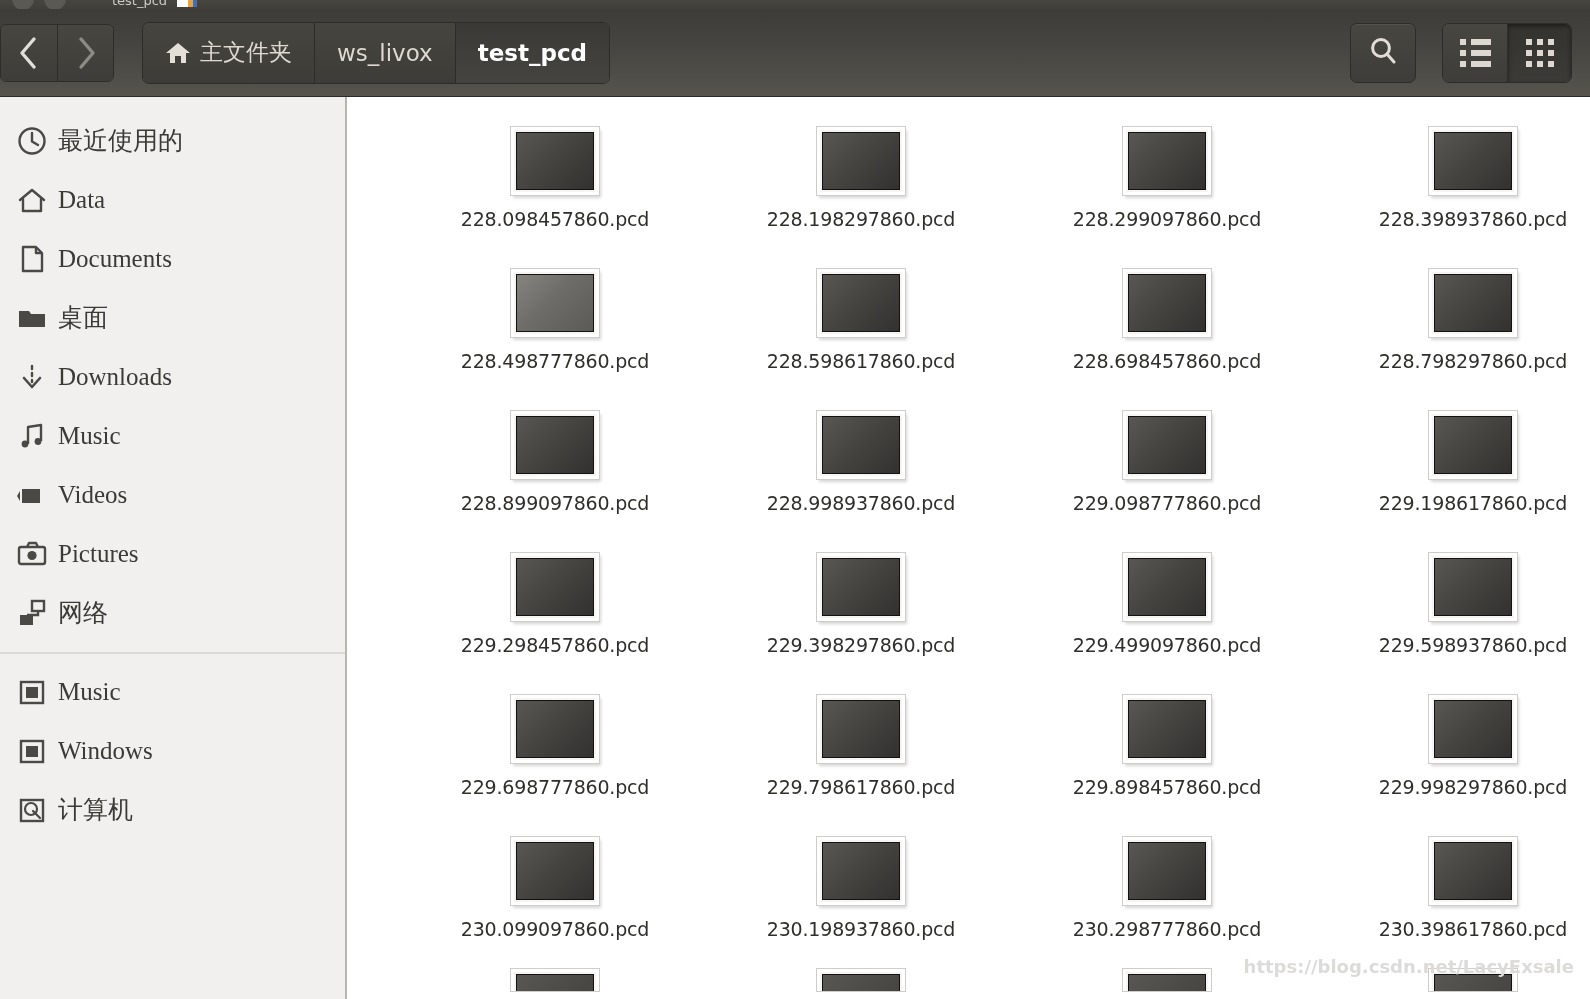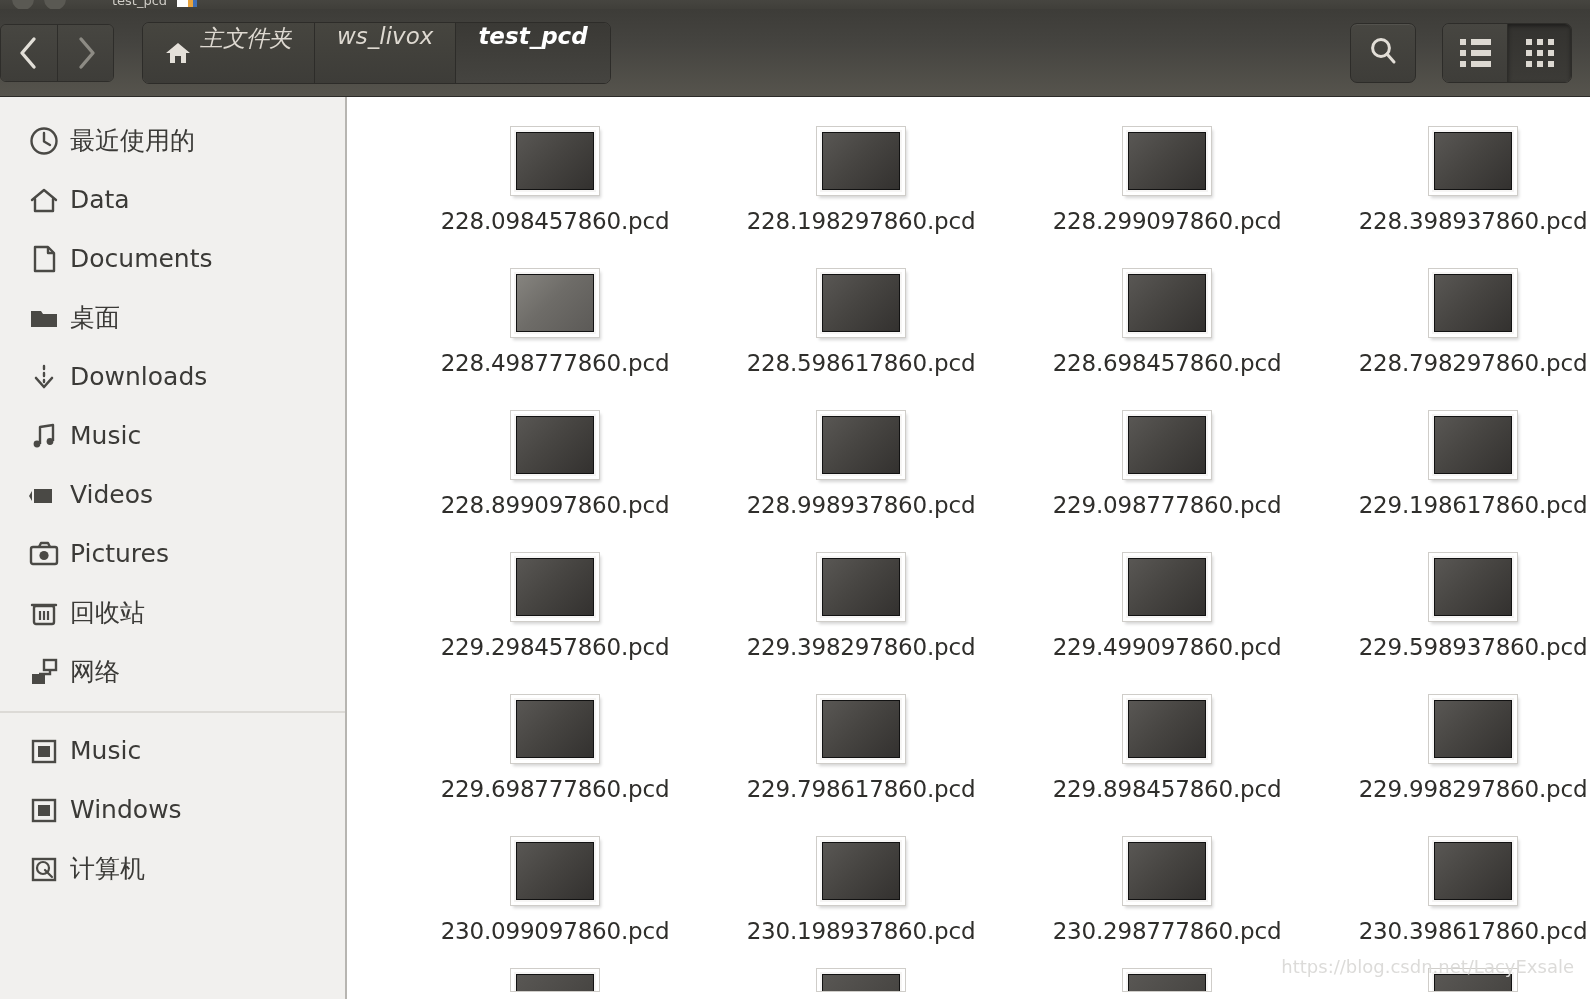--- a/index.html
+++ b/index.html
@@ -91,28 +91,28 @@
     display: flex;
     height: 62px;
     margin-left: 28px;
     border-radius: 7px;
     overflow: hidden;
     border: 1px solid #2d2c29;
     box-shadow: inset 0 1px 0 rgba(255,255,255,0.07);
   }
   .crumb {
     display: flex;
+    align-items: center;
     gap: 9px;
     padding: 0 22px;
     background: linear-gradient(to bottom, #46453f 0%, #3d3c38 100%);
     color: #ded9d1;
     font-size: 23px;
     cursor: pointer;
     white-space: nowrap;
-    font-style: italic;
   }
   .crumb + .crumb { border-left: 1px solid #2d2c29; }
   .crumb.active {
     background: linear-gradient(to bottom, #3a3935 0%, #454440 100%);
     color: #ffffff;
     font-weight: bold;
   }
   .crumb .home-ic { display: flex; align-items: center; }
 
   .spacer { flex: 1 1 auto; }
@@ -171,22 +171,23 @@
     background: #f1f0ee;
     border-right: 2px solid #b7b5b1;
     padding-top: 14px;
     overflow: hidden;
     flex: 0 0 347px;
   }
   .side-item {
     display: flex;
     align-items: center;
     height: 59px;
-    padding-left: 18px;
+    padding-left: 6px;
     cursor: pointer;
+    font-family: Liberation Serif, serif;
   }
   .side-ic {
     width: 52px;
     min-width: 52px;
     display: flex;
     align-items: center;
     justify-content: center;
     color: #4a4945;
   }
   .side-lbl {
@@ -238,21 +239,21 @@
     flex: 1 1 auto;
     display: block;
     border: 1px solid #121212;
     background: linear-gradient(135deg, #595754 0%, #474542 45%, #33312f 100%);
   }
   .thumb.light > span {
     background: linear-gradient(135deg, #86847f 0%, #6e6c68 45%, #5c5a57 100%);
   }
   .fname {
     margin-top: 13px;
-    font-size: 23px;
+    font-size: 19px;
     color: #2f2e2b;
     white-space: nowrap;
     letter-spacing: -0.2px;
   }
 
   
   .partialrow {
     display: grid;
     grid-template-columns: repeat(4, 306px);
     justify-content: start;
@@ -281,20 +282,21 @@
   }
 
   .watermark {
     position: absolute;
     right: 16px;
     bottom: 22px;
     font-size: 18px;
     color: #dcdbd9;
     white-space: nowrap;
     pointer-events: none;
+    font-weight: bold;
   }
 </style>
 </head>
 <body>
 
 <div id="app">
 
   <div class="window-sliver">
     <div class="wc-dots">
       <div class="wc-dot"></div>
@@ -458,32 +460,20 @@
         <span class="side-ic">
           <svg width="30" height="30" viewBox="0 0 30 30" fill="none">
             <rect x="2" y="8" width="26" height="17" rx="2" stroke="#4a4945" stroke-width="2.4"></rect>
             <path d="M10 8 L12 4 L19 4 L21 8" stroke="#4a4945" stroke-width="2.4" stroke-linejoin="round"></path>
             <circle cx="15" cy="16.5" r="4.6" fill="#4a4945"></circle>
           </svg>
         </span>
         <span class="side-lbl">Pictures</span>
       </div>
 
-      <div class="side-item">
-        <span class="side-ic">
-          <svg width="30" height="30" viewBox="0 0 30 30" fill="none">
-            <rect x="5" y="8" width="20" height="18" rx="2" stroke="#4a4945" stroke-width="2.4"></rect>
-            <line x1="3" y1="7" x2="27" y2="7" stroke="#4a4945" stroke-width="2.4" stroke-linecap="round"></line>
-            <line x1="11" y1="13" x2="11" y2="22" stroke="#4a4945" stroke-width="2.2"></line>
-            <line x1="15" y1="13" x2="15" y2="22" stroke="#4a4945" stroke-width="2.2"></line>
-            <line x1="19" y1="13" x2="19" y2="22" stroke="#4a4945" stroke-width="2.2"></line>
-          </svg>
-        </span>
-        <span class="side-lbl">回收站</span>
-      </div>
 
       <div class="side-item">
         <span class="side-ic">
           <svg width="30" height="30" viewBox="0 0 30 30" fill="none">
             <rect x="15" y="3" width="12" height="10" stroke="#4a4945" stroke-width="2.4"></rect>
             <rect x="3" y="17" width="13" height="10" fill="#4a4945"></rect>
             <path d="M21 13 L21 17 L10 17" stroke="#4a4945" stroke-width="2.4"></path>
           </svg>
         </span>
         <span class="side-lbl">网络</span>

